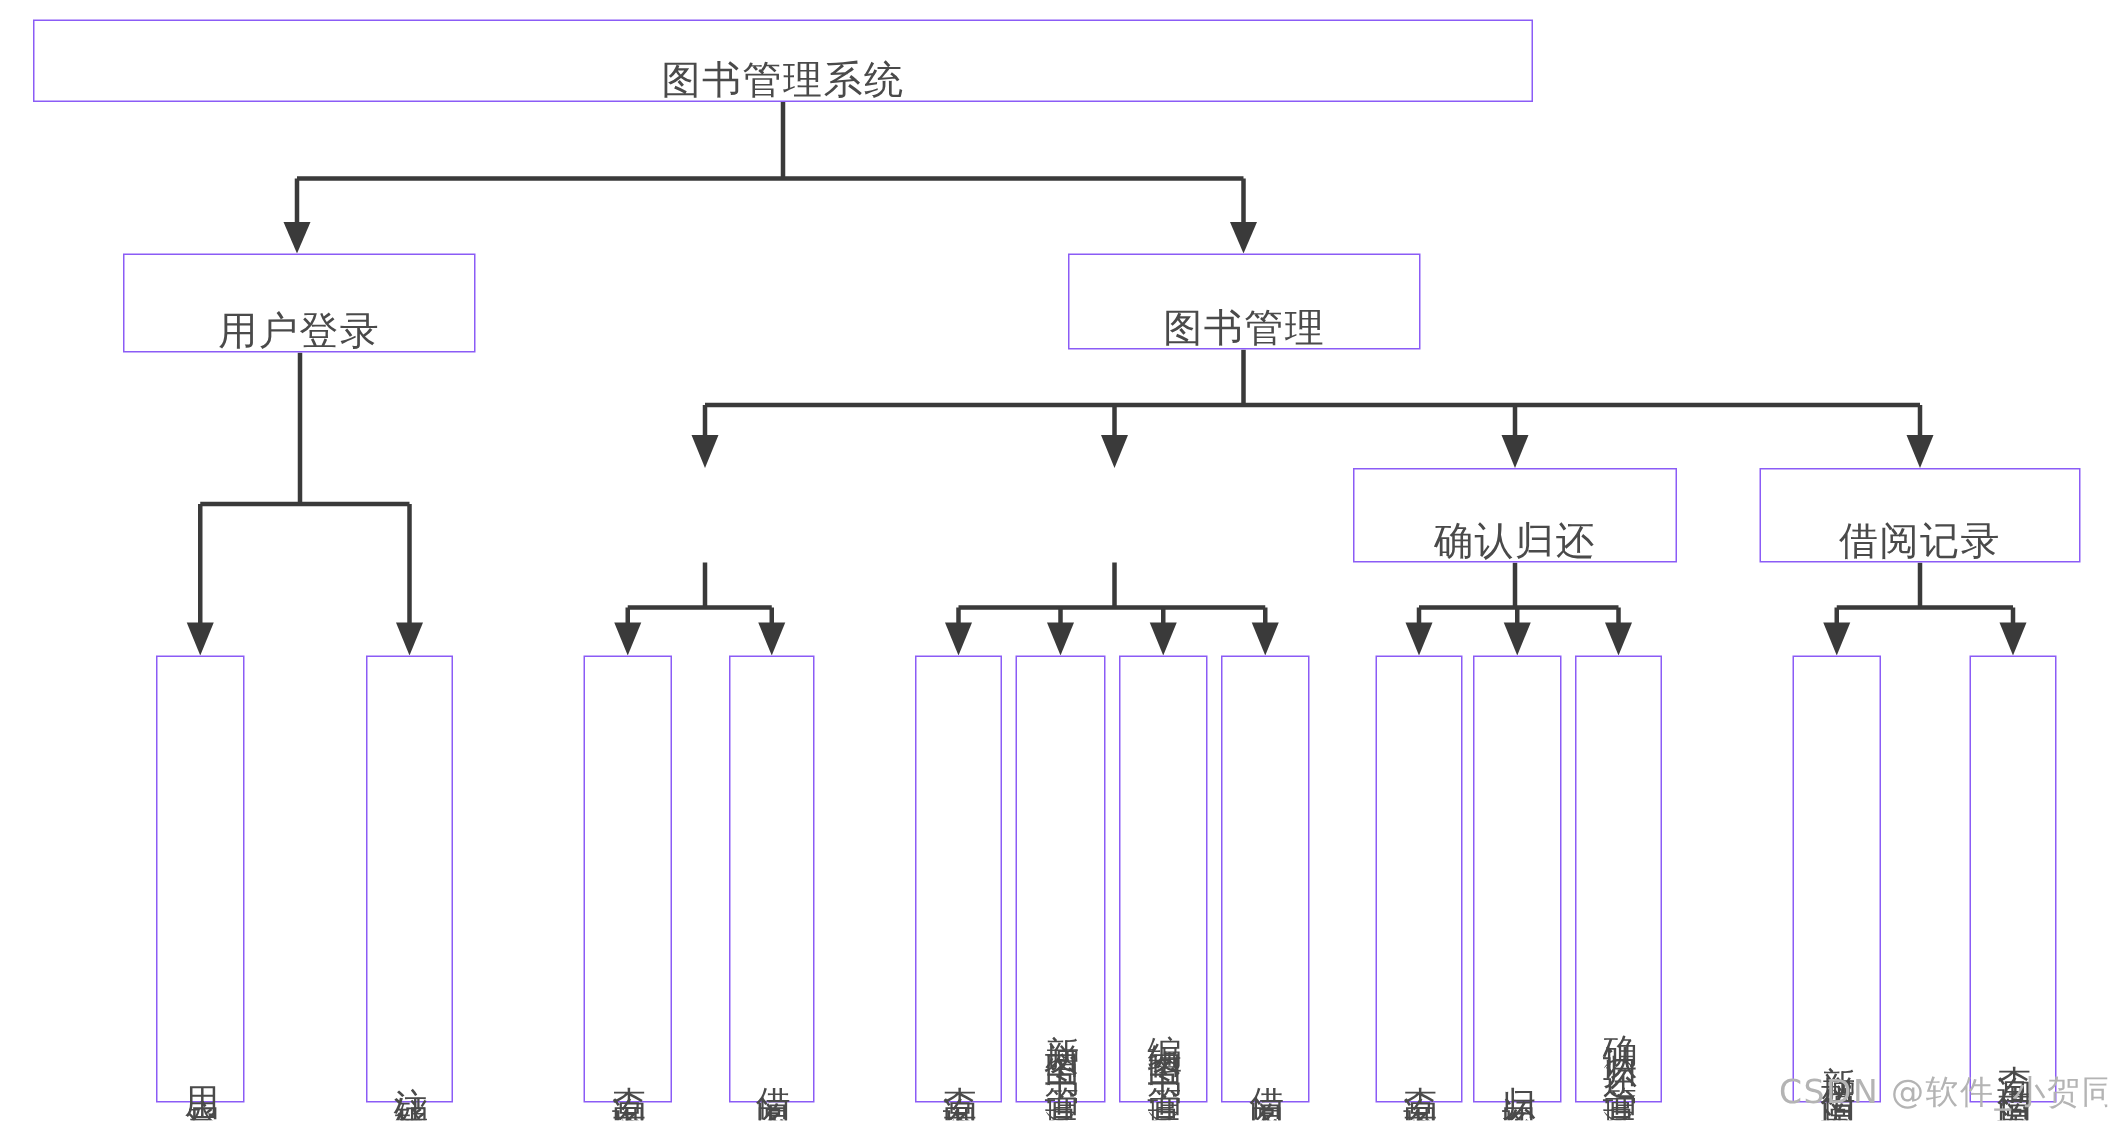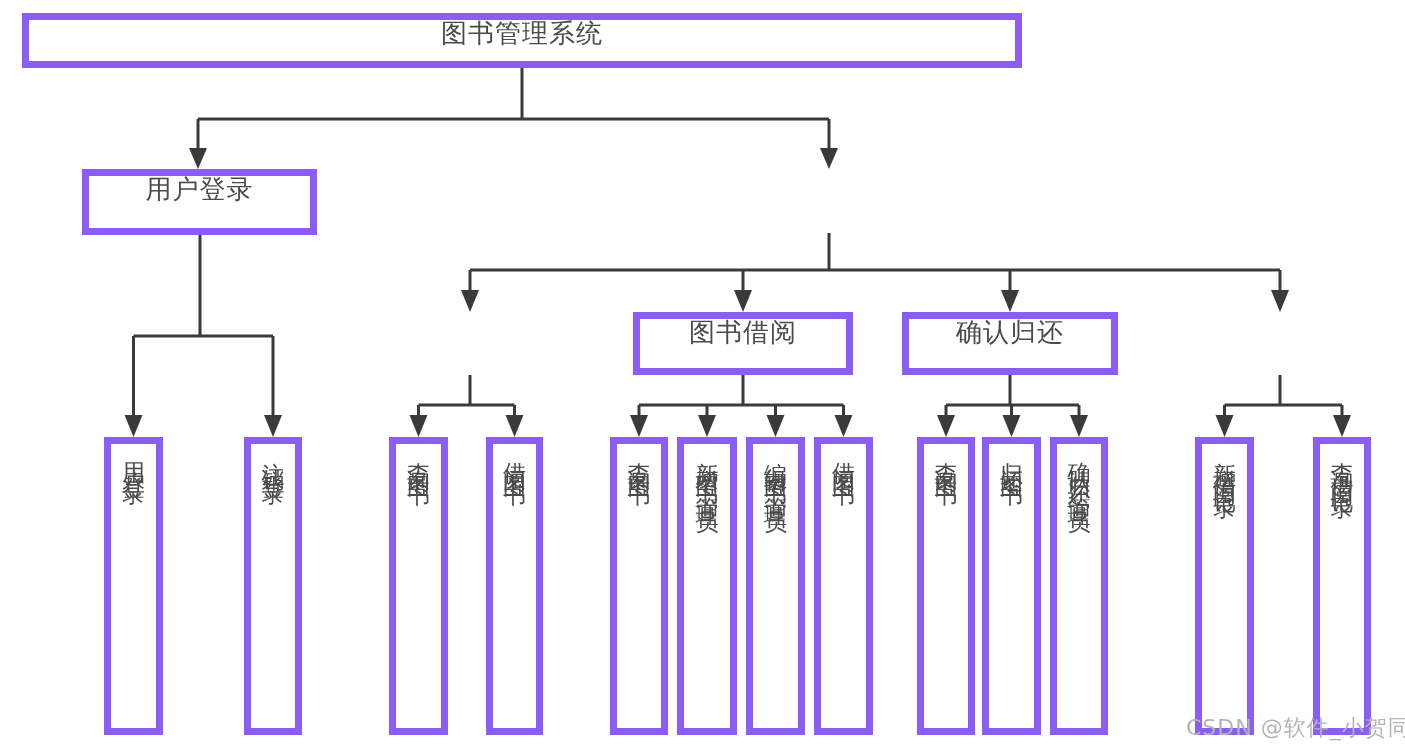--- a/index.html
+++ b/index.html
@@ -2,22 +2,22 @@
 <html><head>
 <meta charset="utf-8">
 <style>
   html,body{margin:0;padding:0;background:#fff;}
   .canvas{
     position:relative;width:1405px;height:747px;background:#fff;overflow:hidden;
     font-family:"DejaVu Sans","Liberation Sans",sans-serif;
   }
   .wires{position:absolute;left:0;top:0;width:1405px;height:747px;}
   .box{
-    position:absolute;background:#fff;border:7px solid #8b5cf6;box-sizing:border-box;
-    display:flex;align-items:flex-start;justify-content:center;
+    position:absolute;background:#fff;border:1px solid #8b5cf6;box-sizing:border-box;
+    display:flex;align-items:flex-end;justify-content:center;
   }
   .hlabel{
     font-size:26px;color:#4a4a4a;white-space:nowrap;letter-spacing:1px;line-height:1;
   }
   .vlabel{
     writing-mode:vertical-rl;text-orientation:mixed;
     font-size:23px;letter-spacing:7px;color:#4a4a4a;line-height:1;
   }
   .watermark{
     position:absolute;left:1186px;top:713px;font-size:22px;color:#b4b4b4;
@@ -79,26 +79,29 @@
     </g>
   </svg>
 
   <div class="box" style="left:22px;top:13px;width:1000px;height:55px">
     <span class="hlabel">图书管理系统</span>
   </div>
 
   <div class="box" style="left:82px;top:169px;width:235px;height:66px">
     <span class="hlabel">用户登录</span>
   </div>
+  <div class="box" style="left:712px;top:169px;width:235px;height:64px">
+    <span class="hlabel">图书管理</span>
+  </div>
 
-  <div class="box" style="left:633px;top:312px;width:220px;height:63px">
-    <span class="hlabel">图书借阅</span>
-  </div>
   <div class="box" style="left:902px;top:312px;width:216px;height:63px">
     <span class="hlabel">确认归还</span>
+  </div>
+  <div class="box" style="left:1173px;top:312px;width:214px;height:63px">
+    <span class="hlabel">借阅记录</span>
   </div>
 
   <div class="box" style="left:104px;top:437px;width:59px;height:298px">
     <span class="vlabel">用户登录</span>
   </div>
   <div class="box" style="left:244px;top:437px;width:58px;height:298px">
     <span class="vlabel">注销登录</span>
   </div>
 
   <div class="box" style="left:389px;top:437px;width:59px;height:298px">

